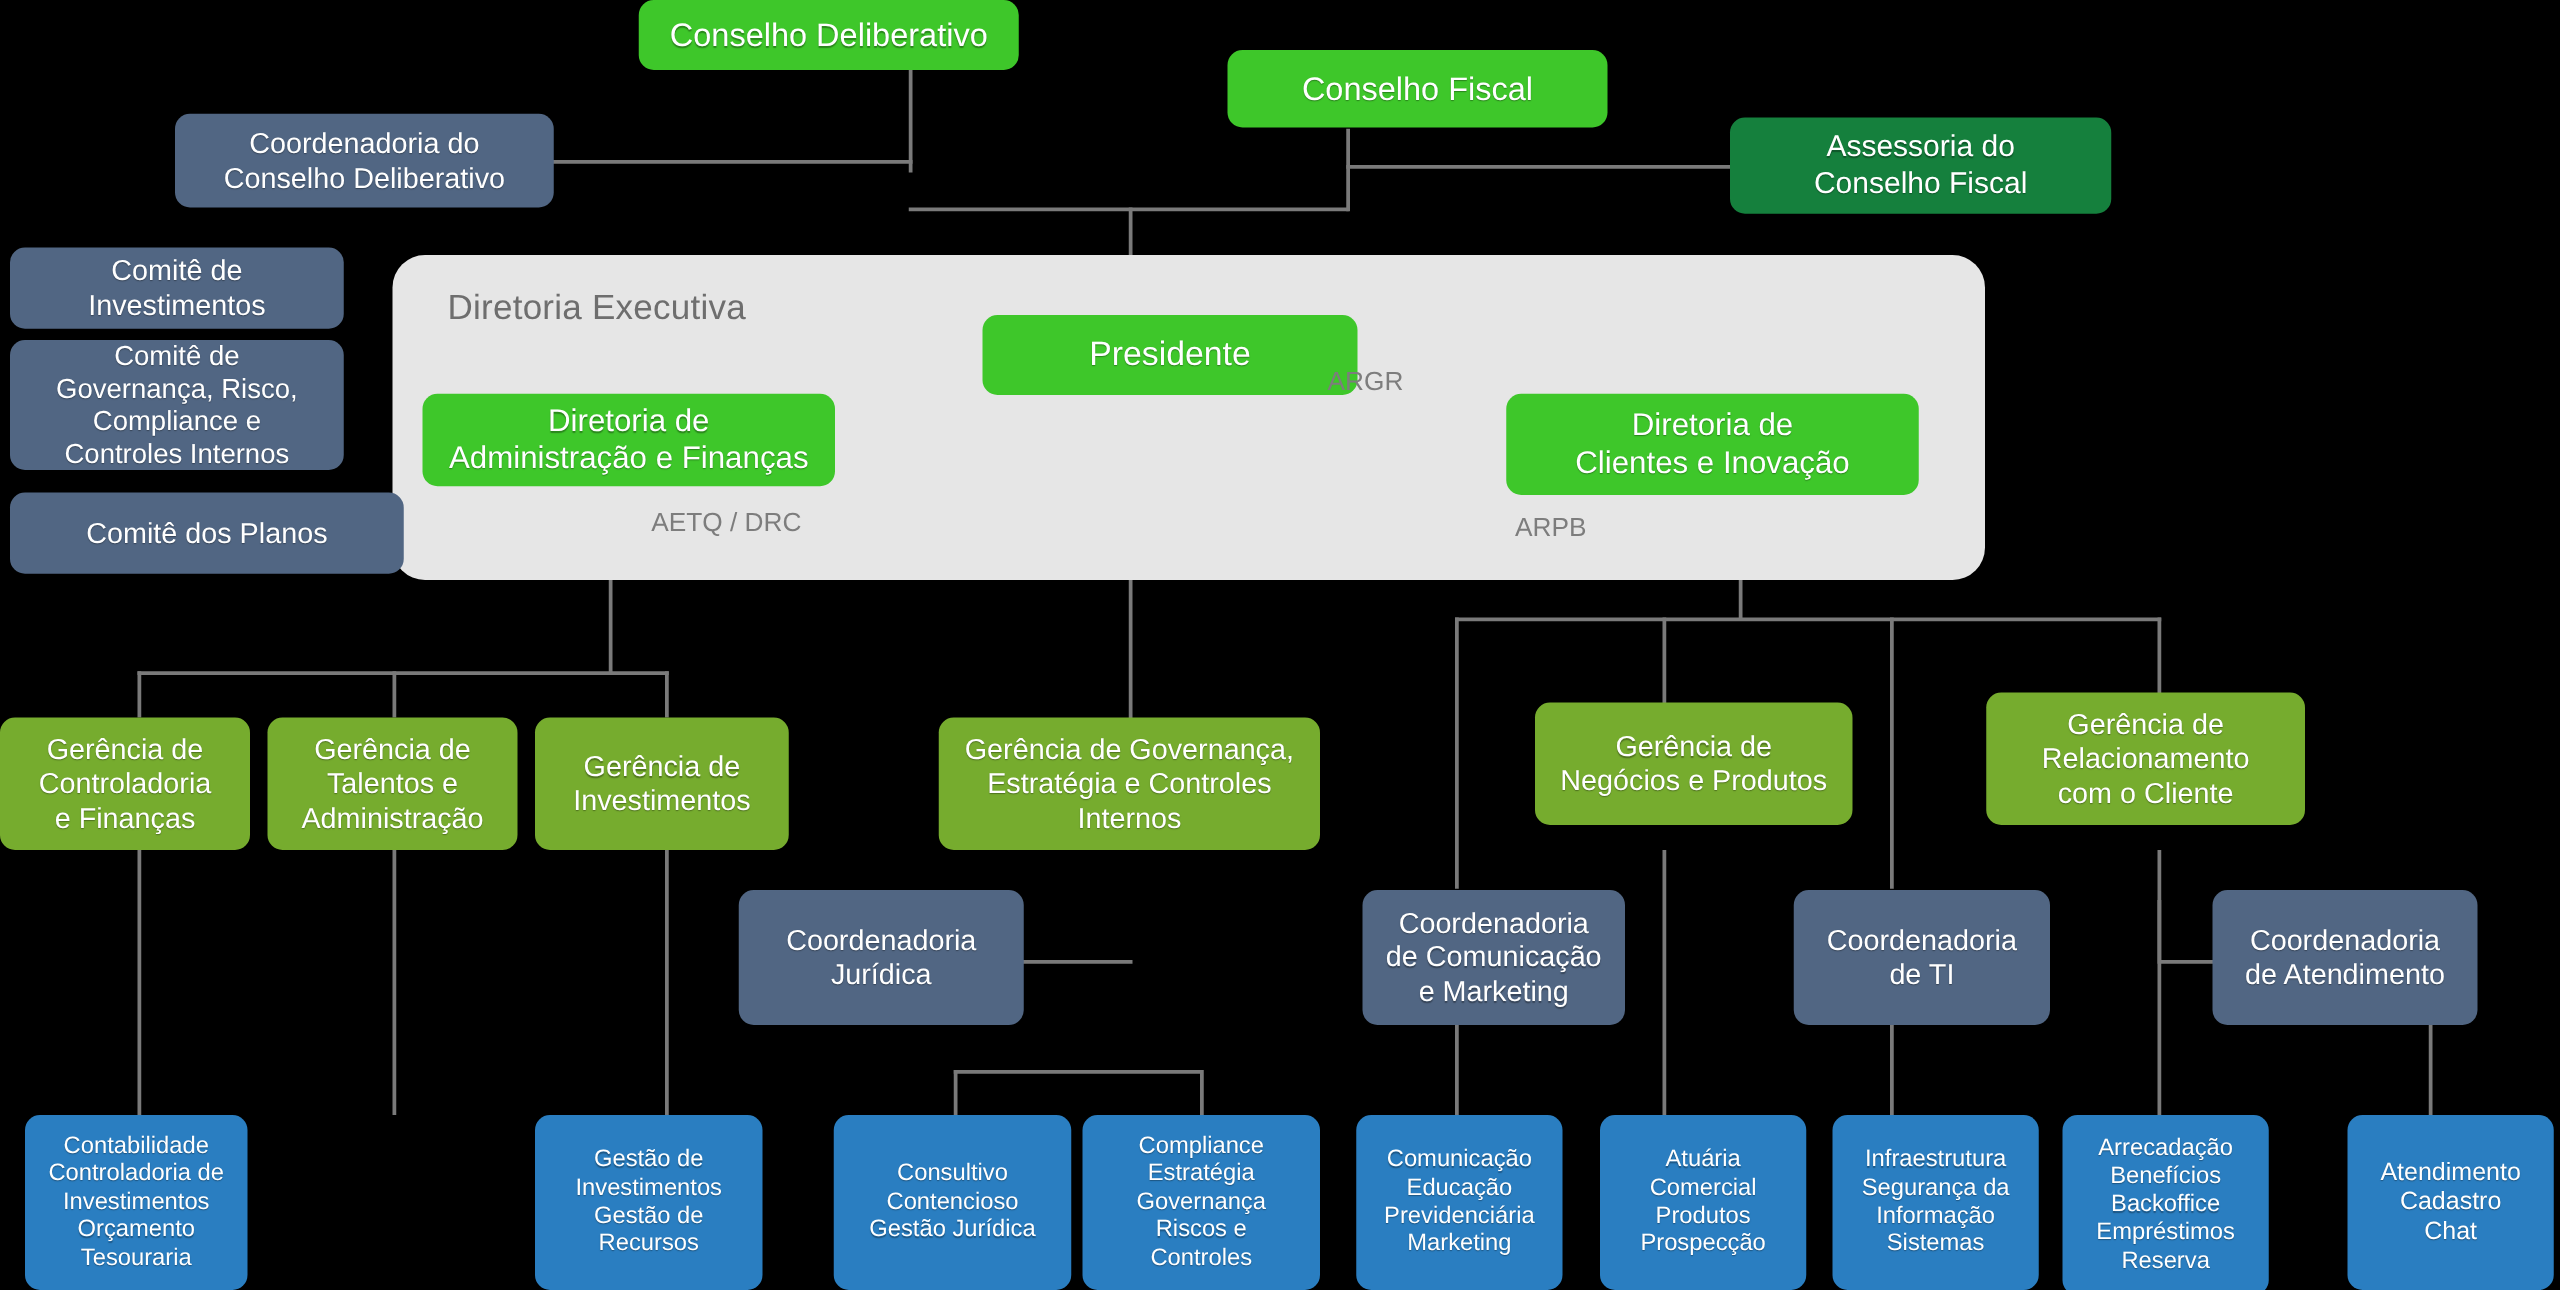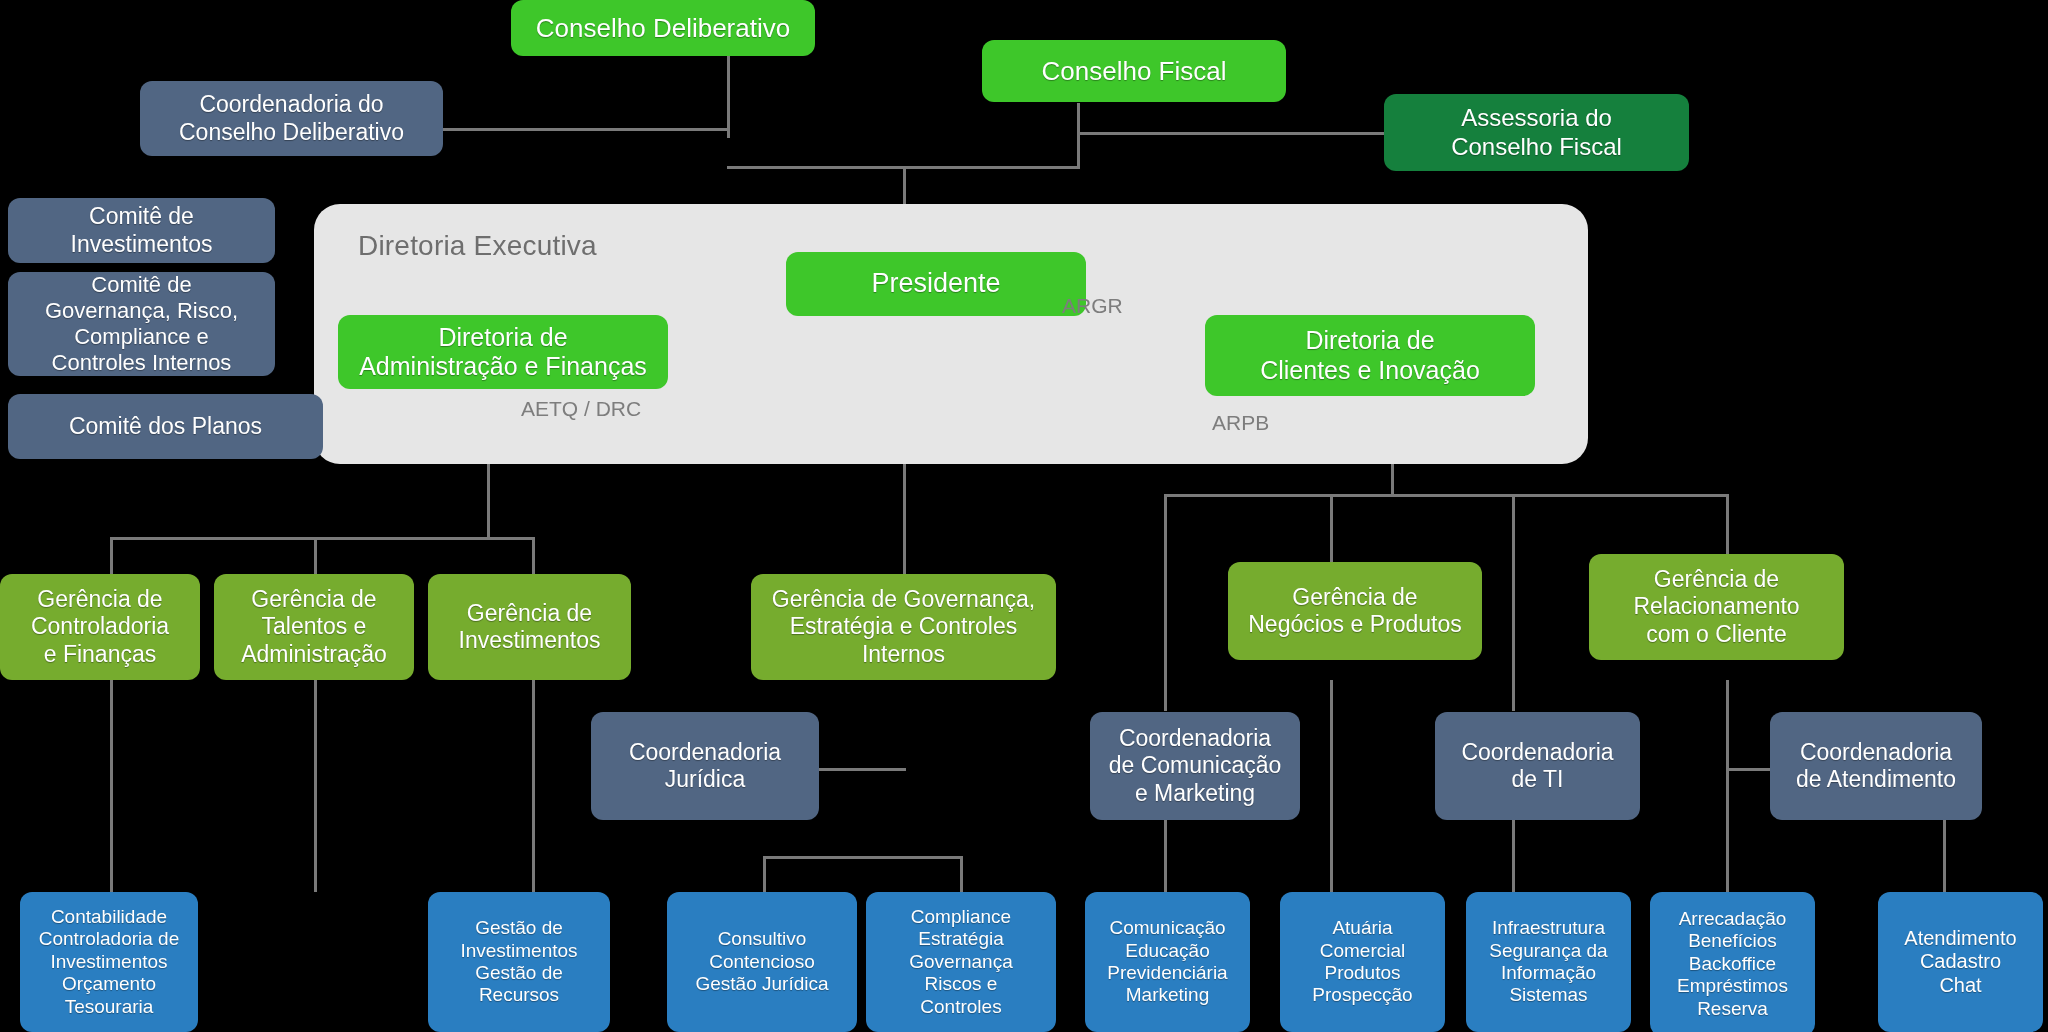--- a/index.html
+++ b/index.html
@@ -92,21 +92,21 @@
   <div class="panel-title" style="left:358px;top:230px;">Diretoria Executiva</div>
 
   <div class="node green" style="left:511px;top:0px;width:304px;height:56px;font-size:26px;">
     <span>Conselho Deliberativo</span>
   </div>
 
   <div class="node green" style="left:982px;top:40px;width:304px;height:62px;font-size:26px;">
     <span>Conselho Fiscal</span>
   </div>
 
-  <div class="node slate" style="left:140px;top:81px;width:303px;height:75px;font-size:23px;white-space:pre-line;">
+  <div class="node slate" style="left:140px;top:91px;width:303px;height:75px;font-size:23px;white-space:pre-line;">
     <span>Coordenadoria do
 Conselho Deliberativo</span>
   </div>
 
   <div class="node amber" style="left:1384px;top:94px;width:305px;height:77px;font-size:24px;white-space:pre-line;">
     <span>Assessoria do
 Conselho Fiscal</span>
   </div>
 
   <div class="node slate" style="left:8px;top:198px;width:267px;height:65px;font-size:23px;white-space:pre-line;">
@@ -127,21 +127,21 @@
 
   <div class="node green" style="left:754px;top:252px;width:300px;height:64px;font-size:27px;margin-left:32px;">
     <span>Presidente</span>
   </div>
   <div class="lbl" style="left:1062px;top:294px;">ARGR</div>
 
   <div class="node green" style="left:338px;top:315px;width:330px;height:74px;font-size:25px;white-space:pre-line;">
     <span>Diretoria de
 Administração e Finanças</span>
   </div>
-  <div class="lbl" style="left:521px;top:397px;">AETQ / DRC</div>
+  <div class="lbl" style="left:521px;top:407px;">AETQ / DRC</div>
 
   <div class="node green" style="left:1205px;top:315px;width:330px;height:81px;font-size:25px;white-space:pre-line;">
     <span>Diretoria de
 Clientes e Inovação</span>
   </div>
   <div class="lbl" style="left:1212px;top:411px;">ARPB</div>
 
   <div class="node green2" style="left:0px;top:574px;width:200px;height:106px;font-size:23px;white-space:pre-line;">
     <span>Gerência de
 Controladoria

